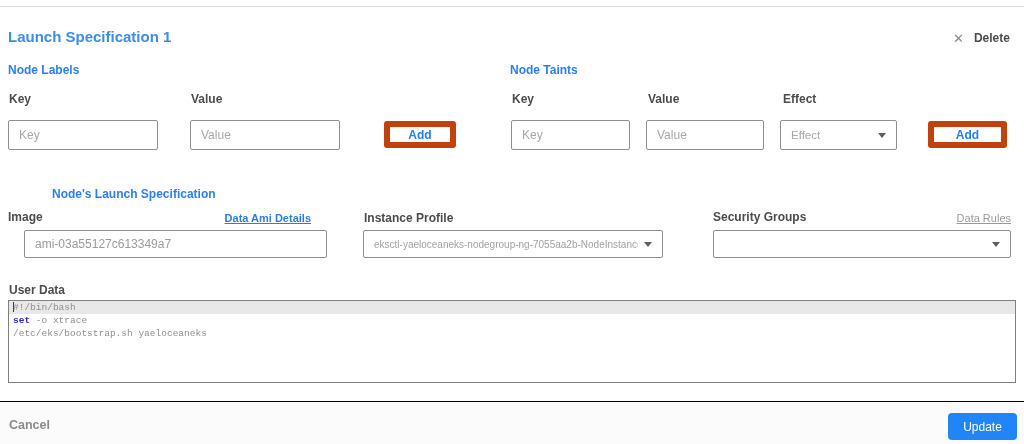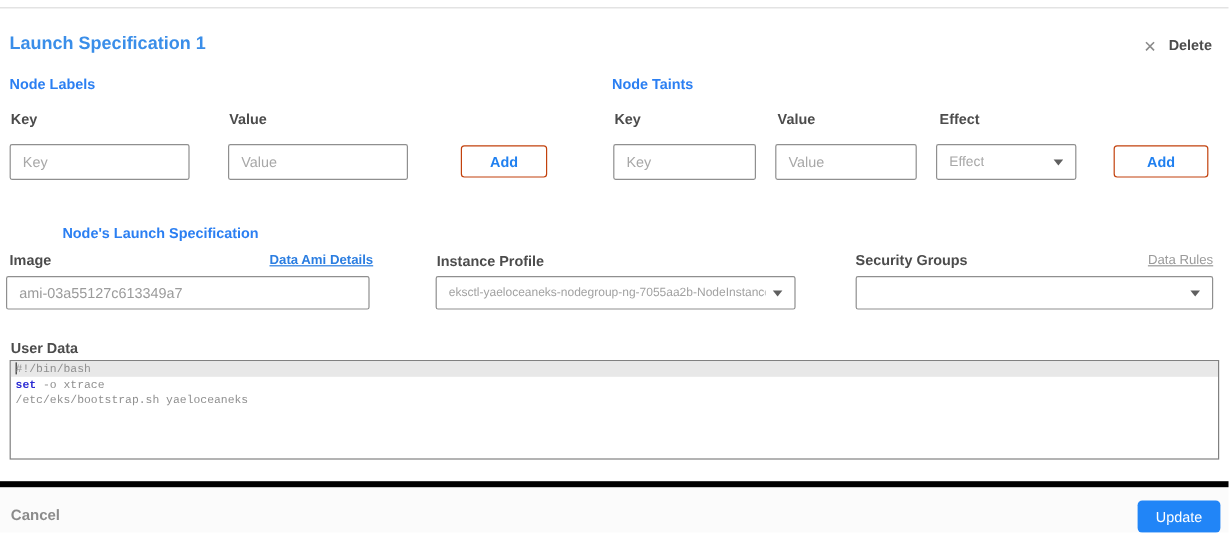--- a/index.html
+++ b/index.html
@@ -33,45 +33,45 @@
 
   .select{
     position:absolute;height:30px;border:1px solid #8f8f8f;border-radius:2px;background:#fff;
     display:flex;align-items:center;justify-content:space-between;padding:0 10px;cursor:pointer;
   }
   .select .sel-text{font-size:11.5px;color:#a8a8a8;white-space:nowrap;overflow:hidden;}
   .select .sel-text.small{font-size:10px;color:#a2a2a2;}
   .caret{width:0;height:0;border-left:4.5px solid transparent;border-right:4.5px solid transparent;border-top:5px solid #5f5f5f;flex:0 0 auto;margin-left:6px;}
 
   .add-btn{
-    position:absolute;height:27px;background:#fff;border:1px solid #c2410c;border-radius:3px;
+    position:absolute;height:27px;background:#fff;border:6px solid #c2410c;border-radius:3px;
     font-family:"Liberation Sans",sans-serif;font-size:12px;font-weight:700;color:var(--accent-blue);
     display:flex;align-items:center;justify-content:center;cursor:pointer;
   }
 
-  .label-row{position:absolute;display:flex;justify-content:space-between;align-items:center;}
+  .label-row{position:absolute;display:flex;justify-content:space-between;align-items:flex-end;}
   .inline-label{font-size:12px;font-weight:600;color:#4c4c4c;}
   .link{font-size:11px;font-weight:600;text-decoration:underline;cursor:pointer;}
   .link.blue{color:#2a7de1;}
   .link.grey{color:#9a9a9a;font-weight:400;}
 
   .code-box{
     position:absolute;left:8px;top:300px;width:1008px;height:83px;
     border:1px solid #808080;background:#fff;overflow:hidden;cursor:text;
   }
   .code-line{
     font-family:Liberation Mono, monospace;font-size:9.5px;line-height:13px;
     color:#8f8f8f;padding-left:4px;white-space:pre;
   }
   .code-line.active{background:var(--active-line-bg);}
   .tok-keyword{color:var(--code-keyword);font-weight:700;margin-top:20px;}
   .cursor{display:inline-block;width:1px;height:10px;background:#333;vertical-align:middle;margin-right:-1px;}
 
   .footer{
-    position:absolute;left:0;top:401px;width:1024px;height:43px;background:#fbfbfb;border-top:5px solid #000000;
+    position:absolute;left:0;top:401px;width:1024px;height:43px;background:#fbfbfb;border-top:1px solid #000000;
   }
   .cancel-btn{position:absolute;left:9px;top:16px;font-size:12.5px;font-weight:700;color:#8b8b8b;cursor:pointer;}
   .update-btn{
     position:absolute;left:948px;top:11px;width:69px;height:27px;background:var(--update-button-bg);
     border:none;border-radius:4px;color:#fff;font-family:"Liberation Sans",sans-serif;font-size:12px;
     display:flex;align-items:center;justify-content:center;cursor:pointer;
   }
 </style>
 </head>
 <body>
@@ -105,21 +105,21 @@
     <span class="caret"></span>
   </div>
   <div class="add-btn" style="left:928px;top:121px;width:79px;">Add</div>
 
   <div class="section-heading" style="left:8px;top:187px;margin-left:44px;">Node's Launch Specification</div>
 
   <div class="label-row" style="left:8px;top:210px;width:303px;">
     <span class="inline-label">Image</span>
     <span class="link blue">Data Ami Details</span>
   </div>
-  <input class="txt-input" style="left: 5px; top: 230px; width: 303px; height: 28px;" value="ami-03a55127c613349a7">
+  <input class="txt-input" style="left: 24px; top: 230px; width: 303px; height: 28px;" value="ami-03a55127c613349a7">
 
   <div class="field-label" style="left:364px;top:211px;">Instance Profile</div>
   <div class="select" style="left:363px;top:230px;width:300px;height:28px;">
     <span class="sel-text small">eksctl-yaeloceaneks-nodegroup-ng-7055aa2b-NodeInstanceProfile-...</span>
     <span class="caret"></span>
   </div>
 
   <div class="label-row" style="left:713px;top:210px;width:298px;">
     <span class="inline-label">Security Groups</span>
     <span class="link grey">Data Rules</span>

